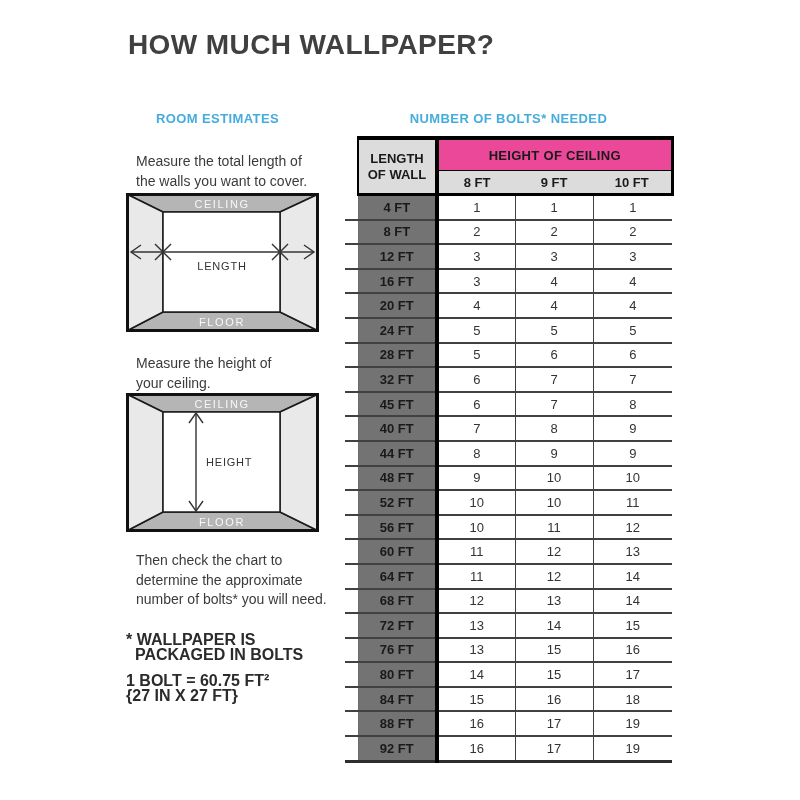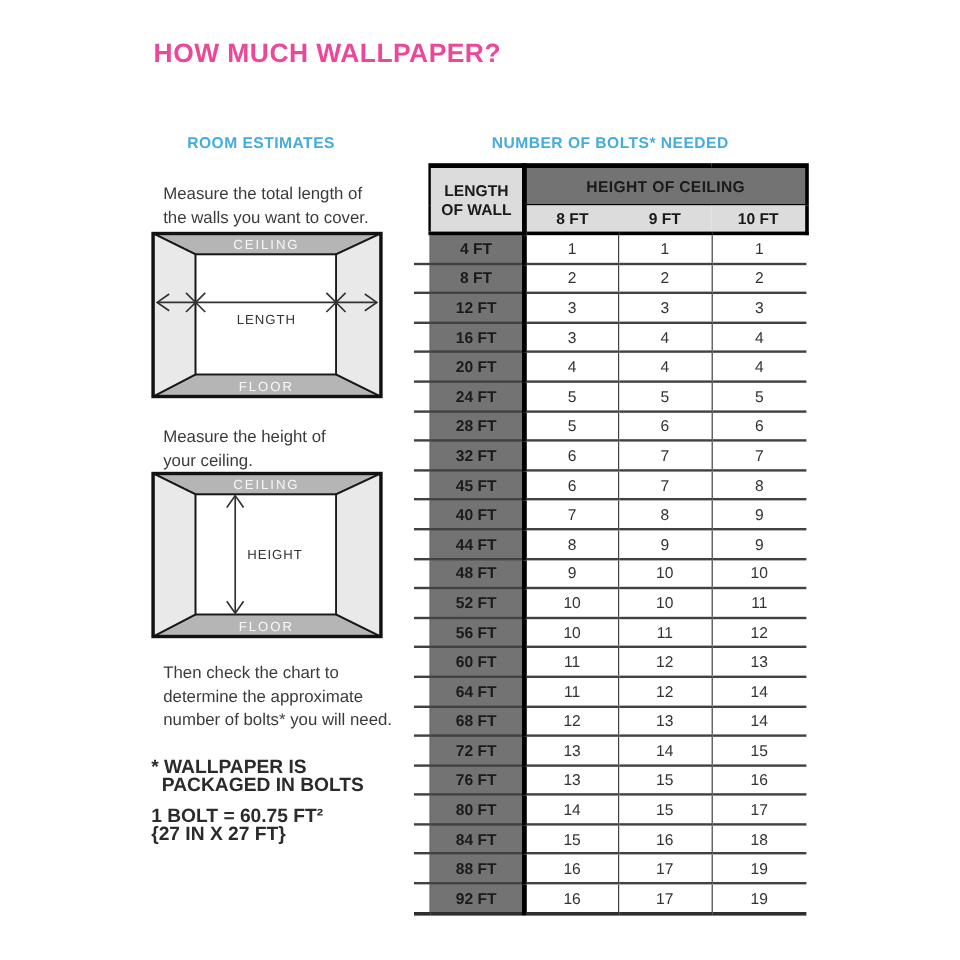--- a/index.html
+++ b/index.html
@@ -2,22 +2,22 @@
 <html><head>
 <meta charset="utf-8">
 <style>
   html,body { margin:0; padding:0; background:#ffffff; }
   .page {
     position:relative; width:800px; height:800px; background:#ffffff;
     font-family:"Liberation Sans", sans-serif; overflow:hidden;
   }
   .title {
     position:absolute; left:128px; top:33px; margin:0;
-    font-size:22px; line-height:23px; font-weight:bold;
-    color:#ec4899; letter-spacing:0.4px;
+    font-size:28px; line-height:23px; font-weight:bold;
+    color:#404040; letter-spacing:0.4px;
   }
   .sec-heading {
     position:absolute; top:112px; margin:0;
     font-size:13px; line-height:13px; font-weight:bold;
     color:#45ACDE; letter-spacing:0.4px;
   }
   .room-heading { left:126px;padding-left:30px; }
   .table-heading { left:345px; width:327px; text-align:center; }
   .step {
     position:absolute; left:126px; margin:10px; width:210px;
@@ -50,21 +50,21 @@
   .c-val1 { width:78px; } .c-val2 { width:78px; } .c-val3 { width:79px; }
 
   th.spacer { background:#ffffff; border:none; }
   th.len-h {
     background:#dcdcdc; font-size:13px; font-weight:bold; color:#1a1a1a;
     line-height:16px; white-space:pre-line;
     border-top:4px solid #000; border-left:2px solid #000;
     border-right:4px solid #000; border-bottom:3px solid #000;
   }
   th.group-h {
-    background:#737373; font-size:13px; font-weight:bold; color:#1a1a1a;
+    background:#ec4899; font-size:13px; font-weight:bold; color:#1a1a1a;
     letter-spacing:0.3px; height:30px;
     border-top:4px solid #000; border-right:3px solid #000;
     border-bottom:1.5px solid #000;
   }
   th.sub-h {
     background:#dcdcdc; font-size:13px; font-weight:bold; color:#1a1a1a;
     height:22px; border-bottom:3px solid #000;
   }
   th.sub-h:last-child { border-right:3px solid #000; }
 

